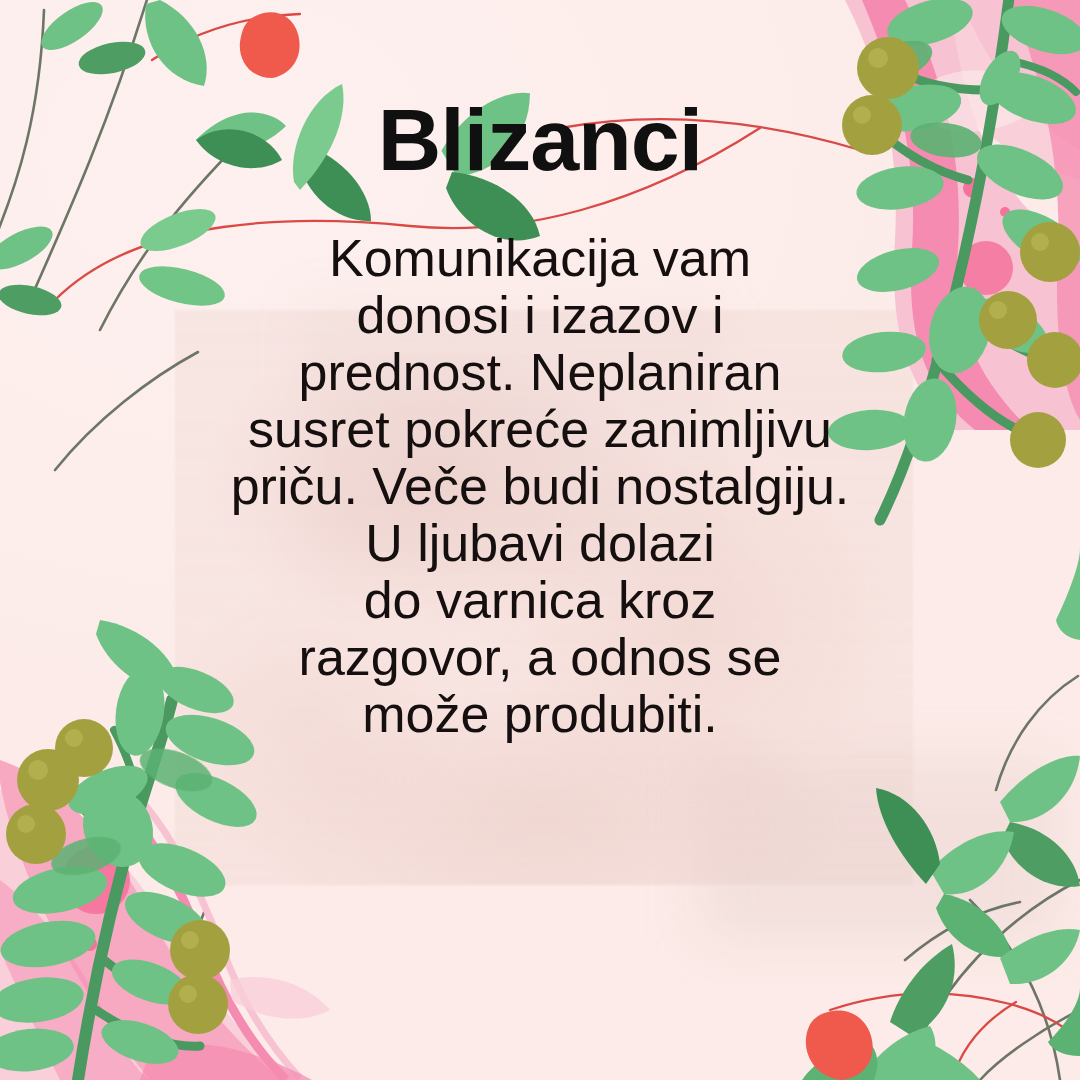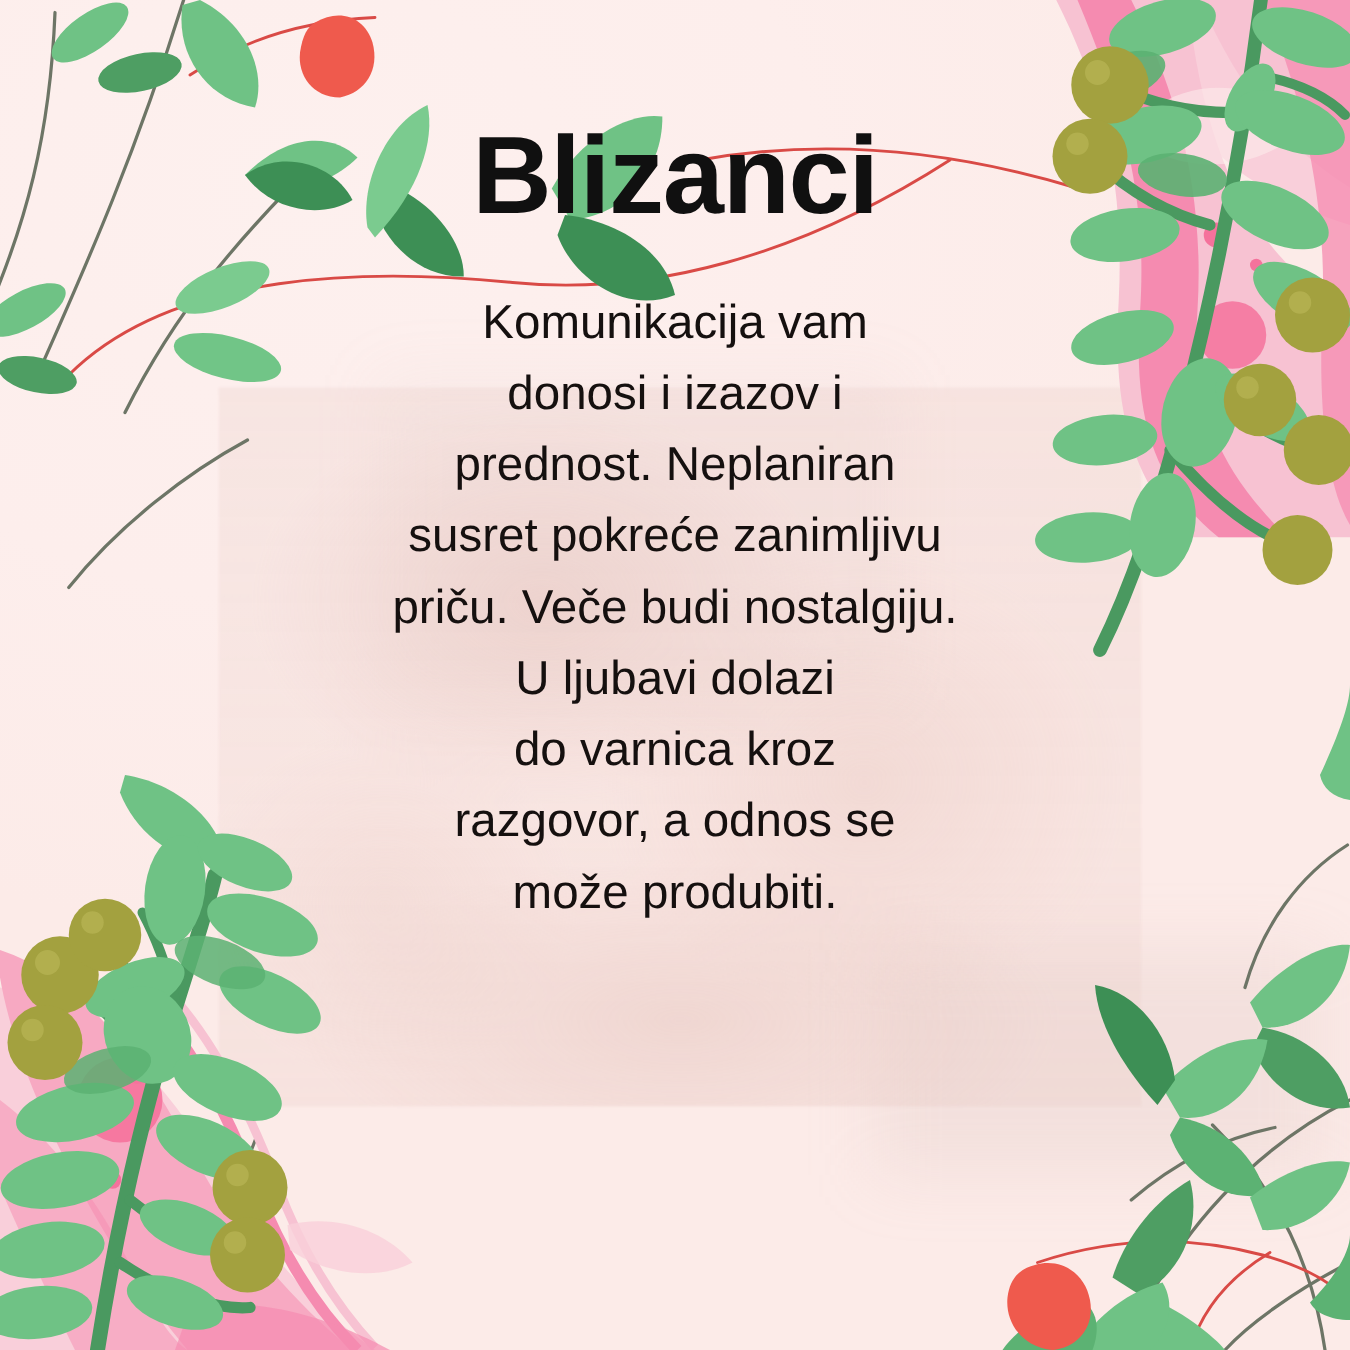--- a/index.html
+++ b/index.html
@@ -66,21 +66,21 @@
     font-size: 88px;
     font-weight: 700;
     letter-spacing: -1px;
     color: #101010;
     line-height: 1;
     text-align: center;
   }
   .body-text {
     margin-top: 46px;
     width: 620px;
-    font-size: 38px;
+    font-size: 52px;
     line-height: 57px;
     font-weight: 400;
     color: #15100f;
     text-align: center;
     white-space: pre-line;
   }
 </style>
 </head>
 <body>
 

